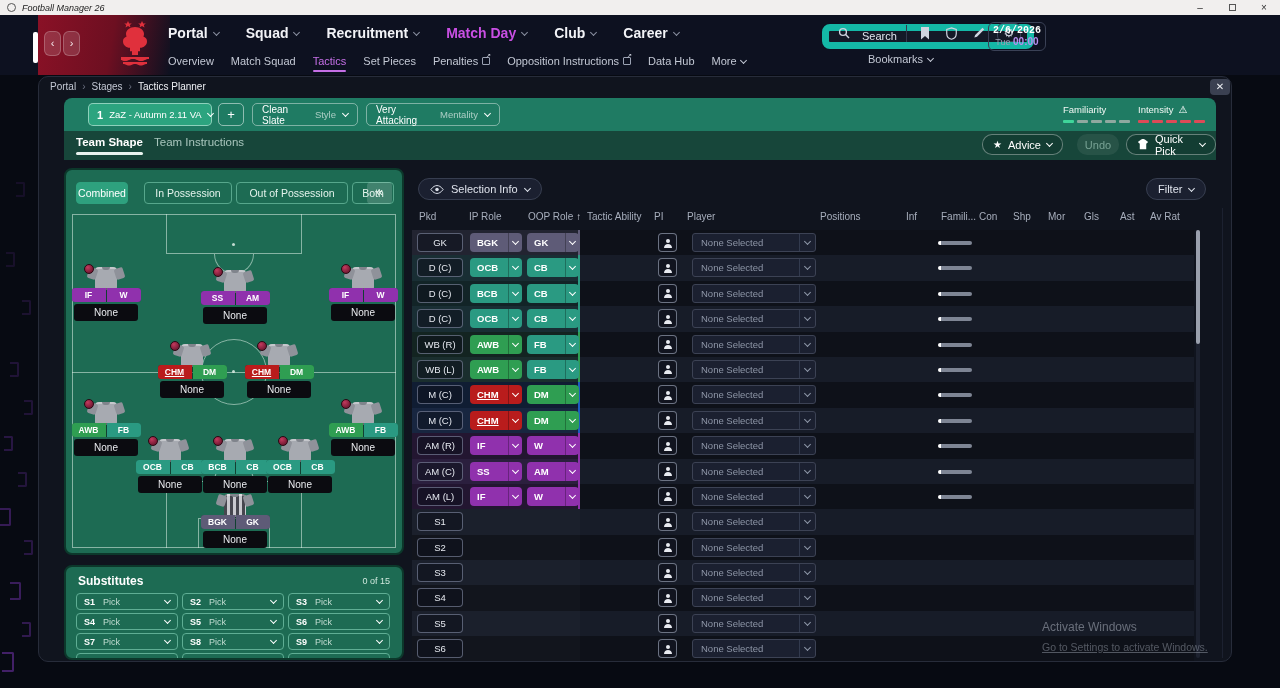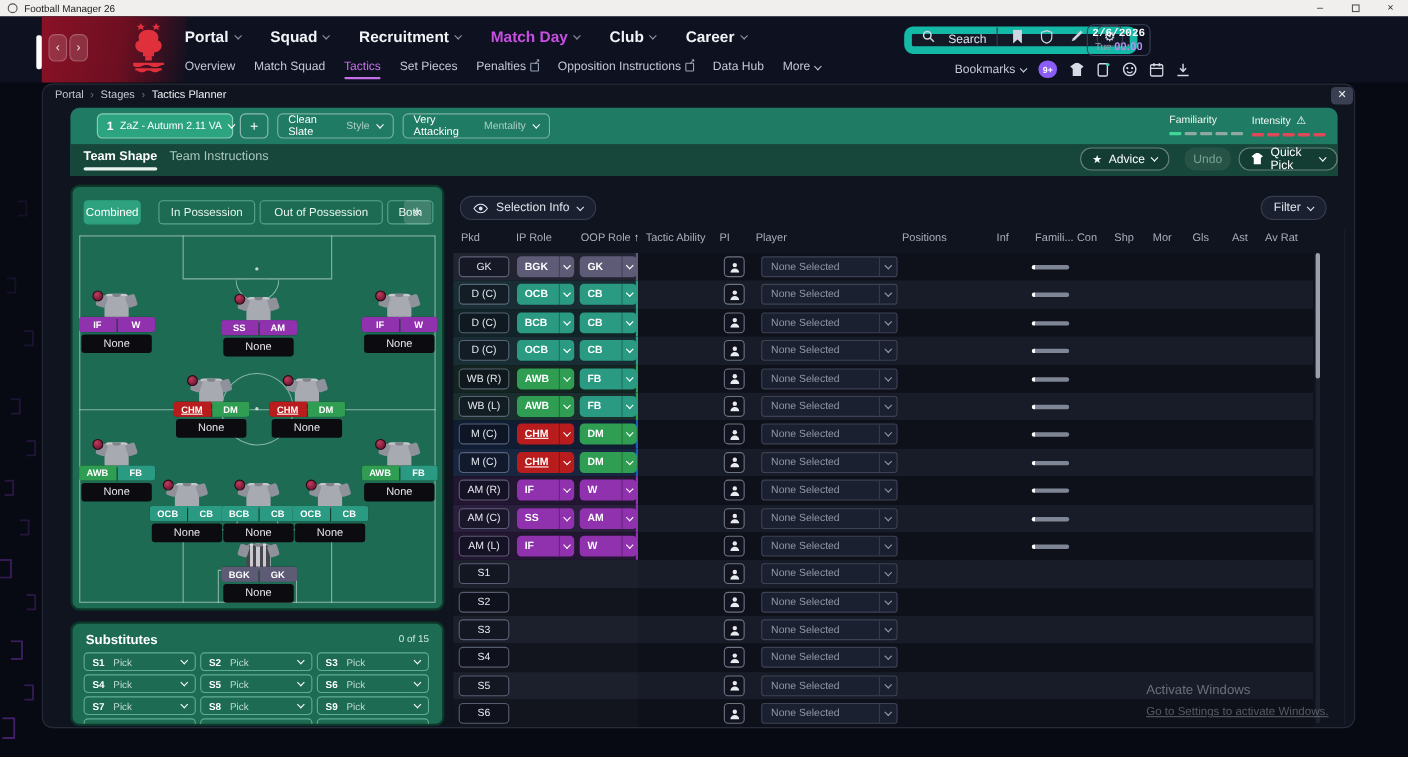--- a/index.html
+++ b/index.html
@@ -3,21 +3,21 @@
 <meta charset="utf-8">
 <style>
   * { margin:0; padding:0; box-sizing:border-box; }
   html,body { background:#070a12; }
   body { font-family:"Liberation Sans", sans-serif; }
   #root { position:relative; width:1280px; height:688px; background:#070a12; overflow:hidden; }
 
   
   .titlebar { position:absolute; left:0; top:0; width:1280px; height:15px; background:#f1efee; display:flex; align-items:center; }
   .titlebar .appico { width:9px; height:9px; border:1.5px solid #555; border-radius:50%; margin-left:7px; }
-  .titlebar .ttl { font-size:9px; color:#222; margin-left:6px; }
+  .titlebar .ttl { font-size:9px; color:#222; margin-left:6px;font-style:italic; }
   .wctrl { position:absolute; top:0; height:15px; display:flex; align-items:center; justify-content:center; width:28px; color:#333; font-size:10px; }
   .wctrl.box span { display:block; width:7px; height:7px; border:1px solid #555; }
 
   
   .navbar { position:absolute; left:0; top:15px; width:1280px; height:60px; background:#0d1120; }
   .rednotch { position:absolute; left:33px; top:17px; width:5px; height:31px; background:#ffffff; border-radius:2px; }
   .redzone { position:absolute; left:38px; top:0; width:132px; height:60px;
              background:linear-gradient(100deg,#8a1126 0%,#6d0f21 55%,rgba(109,15,33,0) 100%); }
   .histbtn { position:absolute; top:16px; width:17px; height:25px; border-radius:6px; background:rgba(255,255,255,.14);
              border:1px solid rgba(255,255,255,.22); color:#f5e9ec; font-size:11px; line-height:22px; text-align:center; }
@@ -45,21 +45,21 @@
   .datebox .d1 { font-size:10px; font-weight:bold; color:#fff;font-family:Liberation Mono, monospace; }
   .datebox .d2 { font-size:9px; color:#98a0b2; }
   .datebox .d2 b { color:#b78ef0; font-size:10px; }
 
   .continuebtn { position:absolute; left:1054px; top:6px; width:166px; height:30px; border-radius:8px;
                  background:linear-gradient(90deg,#7c2de4,#d62d9e); display:flex; align-items:center; justify-content:space-between;
                  padding:0 12px 0 24px; color:#fff; }
   .continuebtn .clbl { font-size:12px; font-weight:bold; }
   .continuebtn .arr { font-size:15px; font-weight:bold; }
 
-  .bmrow { position:absolute; left:868px; top:38px; display:flex; align-items:center; gap:11px; height:20px; }
+  .bmrow { position:absolute; left:868px; top:38px; display:flex; align-items:center; gap:11px; height:20px;flex-direction:column; }
   .bmrow .bmlbl { color:#c3c8d4; font-size:11px; display:flex; gap:5px; align-items:center; }
   .badge9 { width:17px; height:16px; border-radius:9px; background:#8b5cf6; color:#fff; font-size:8px; font-weight:bold;
             display:flex; align-items:center; justify-content:center; }
   .bmrow .gico { color:#d5dae4; display:flex; align-items:center; }
 
   
   .panel { position:absolute; left:38px; top:76px; width:1194px; height:586px; background:#10141e;
            border:1px solid #272c3a; border-radius:10px; }
   .breadcrumb { position:absolute; left:50px; top:81px; display:flex; gap:6px; font-size:10px; color:#c3c8d4; }
   .breadcrumb .sep { color:#6a7080; }

